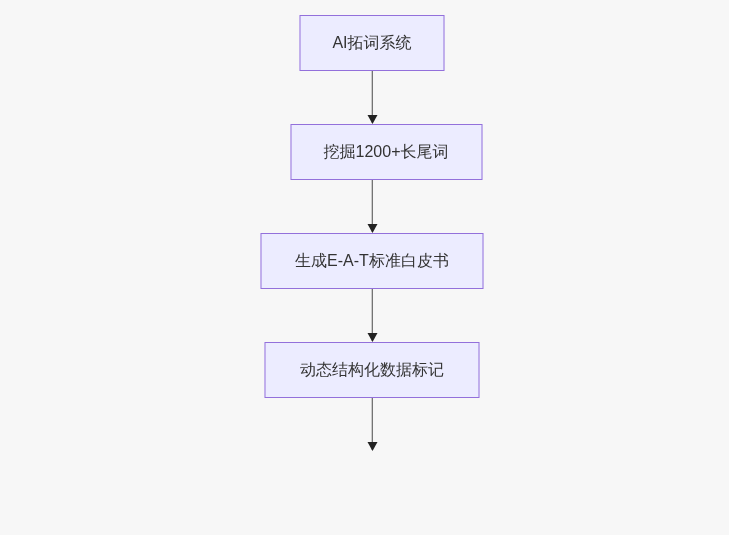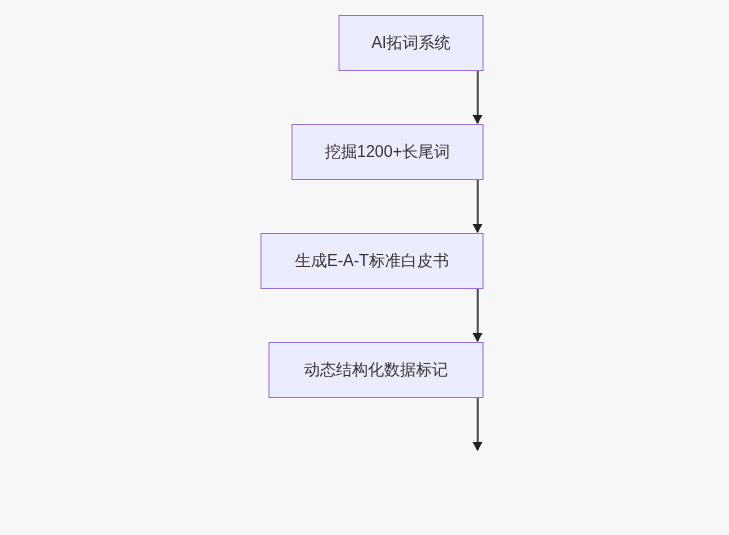--- a/index.html
+++ b/index.html
@@ -14,21 +14,21 @@
     font-family: "Liberation Sans", sans-serif;
     overflow: hidden;
   }
   .flow {
     position: absolute;
     left: 372px;
     top: 15px;
     transform: translateX(-50%);
     display: flex;
     flex-direction: column;
-    align-items: flex-end;
+    align-items: center;
   }
   .node {
     box-sizing: border-box;
     height: 56px;
     display: flex;
     align-items: center;
     justify-content: center;
     background: #ECECFF;
     border: 1px solid #9370DB;
     color: #333333;

